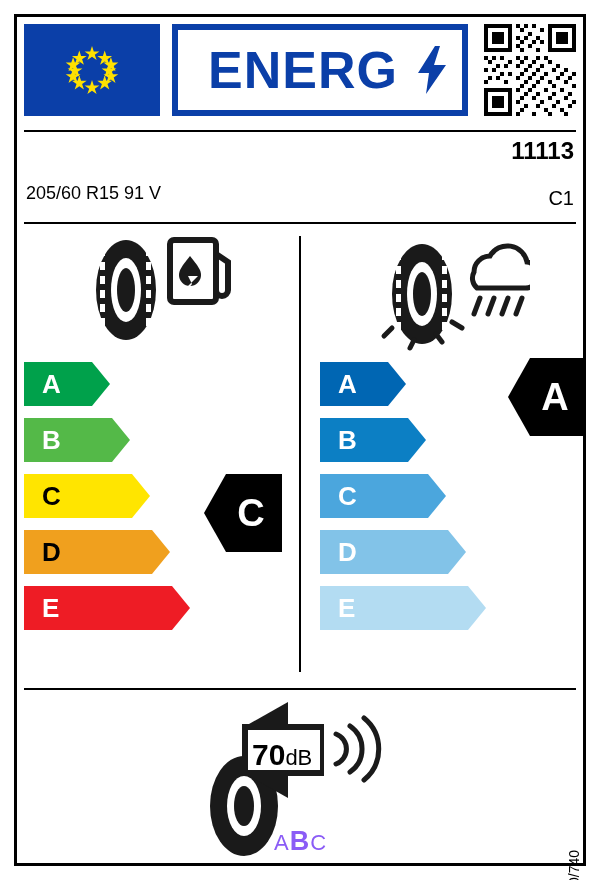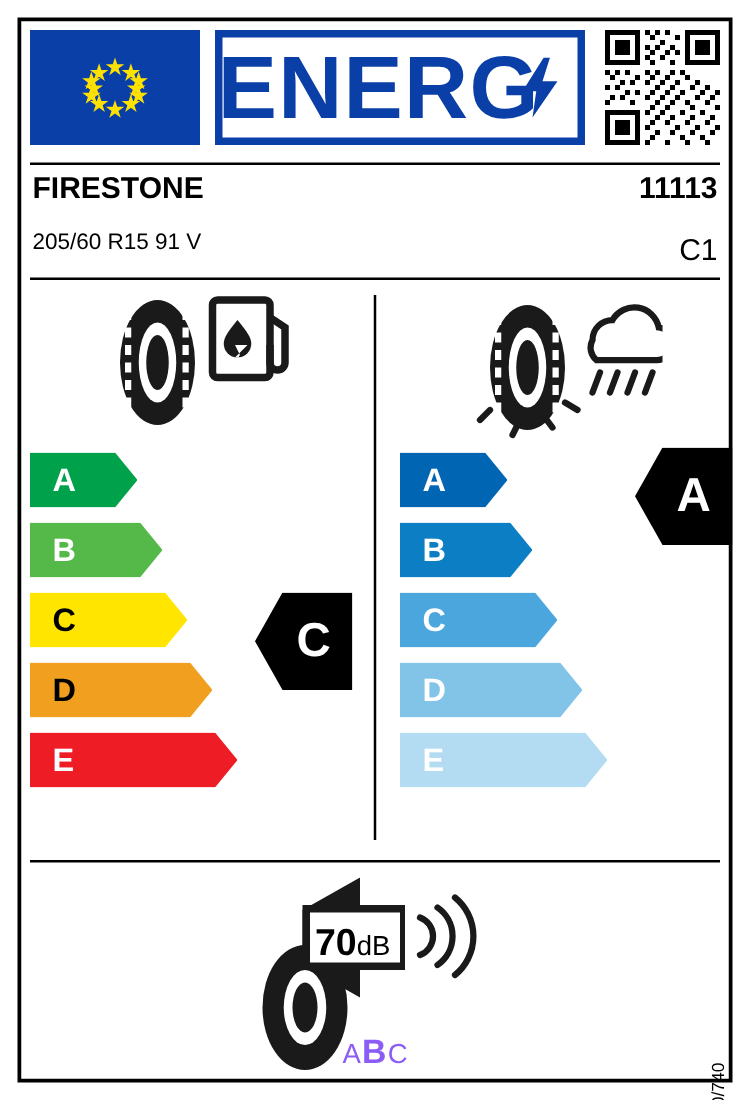--- a/index.html
+++ b/index.html
@@ -45,21 +45,21 @@
     top: 24px;
     width: 296px;
     height: 92px;
     border: 6px solid #0b3fa8;
     box-sizing: border-box;
     display: flex;
     align-items: center;
     justify-content: center;
   }
   .energ-text {
-    font-size: 71px;
+    font-size: 52px;
     font-weight: bold;
     color: #0b3fa8;
     letter-spacing: 1px;
     line-height: 1;
     padding-right: 34px;
   }
   .energ-bolt {
     position: absolute;
     right: 16px;
     top: 50%;
@@ -106,21 +106,21 @@
     position: absolute;
     left: 26px;
     top: 183px;
     font-size: 18px;
     color: #000;
   }
   .tyreclass {
     position: absolute;
     right: 26px;
     top: 187px;
-    font-size: 24px;
+    font-size: 20px;
     color: #000;
   }
 
   
   .mid-divider {
     position: absolute;
     left: 299px;
     top: 236px;
     width: 2px;
     height: 436px;
@@ -368,21 +368,20 @@
           <rect x="32" y="44" width="2" height="2"></rect>
         <rect x="40" y="44" width="2" height="2"></rect>
       </g>
     </svg>
   </div>
 
   <div class="rule rule-1"></div>
   <div class="rule rule-2"></div>
   <div class="rule rule-3"></div>
 
-  <div class="brand">FIRESTONE</div>
   <div class="model">11113</div>
   <div class="size">205/60 R15 91 V</div>
   <div class="tyreclass">C1</div>
 
   <div class="mid-divider"></div>
 
   <div class="pict pict-fuel">
     <svg width="160" height="108" viewBox="0 0 160 108" aria-hidden="true">
       <g fill="#1a1a1a">
         <ellipse cx="48" cy="54" rx="30" ry="50" fill="#1a1a1a"></ellipse>

